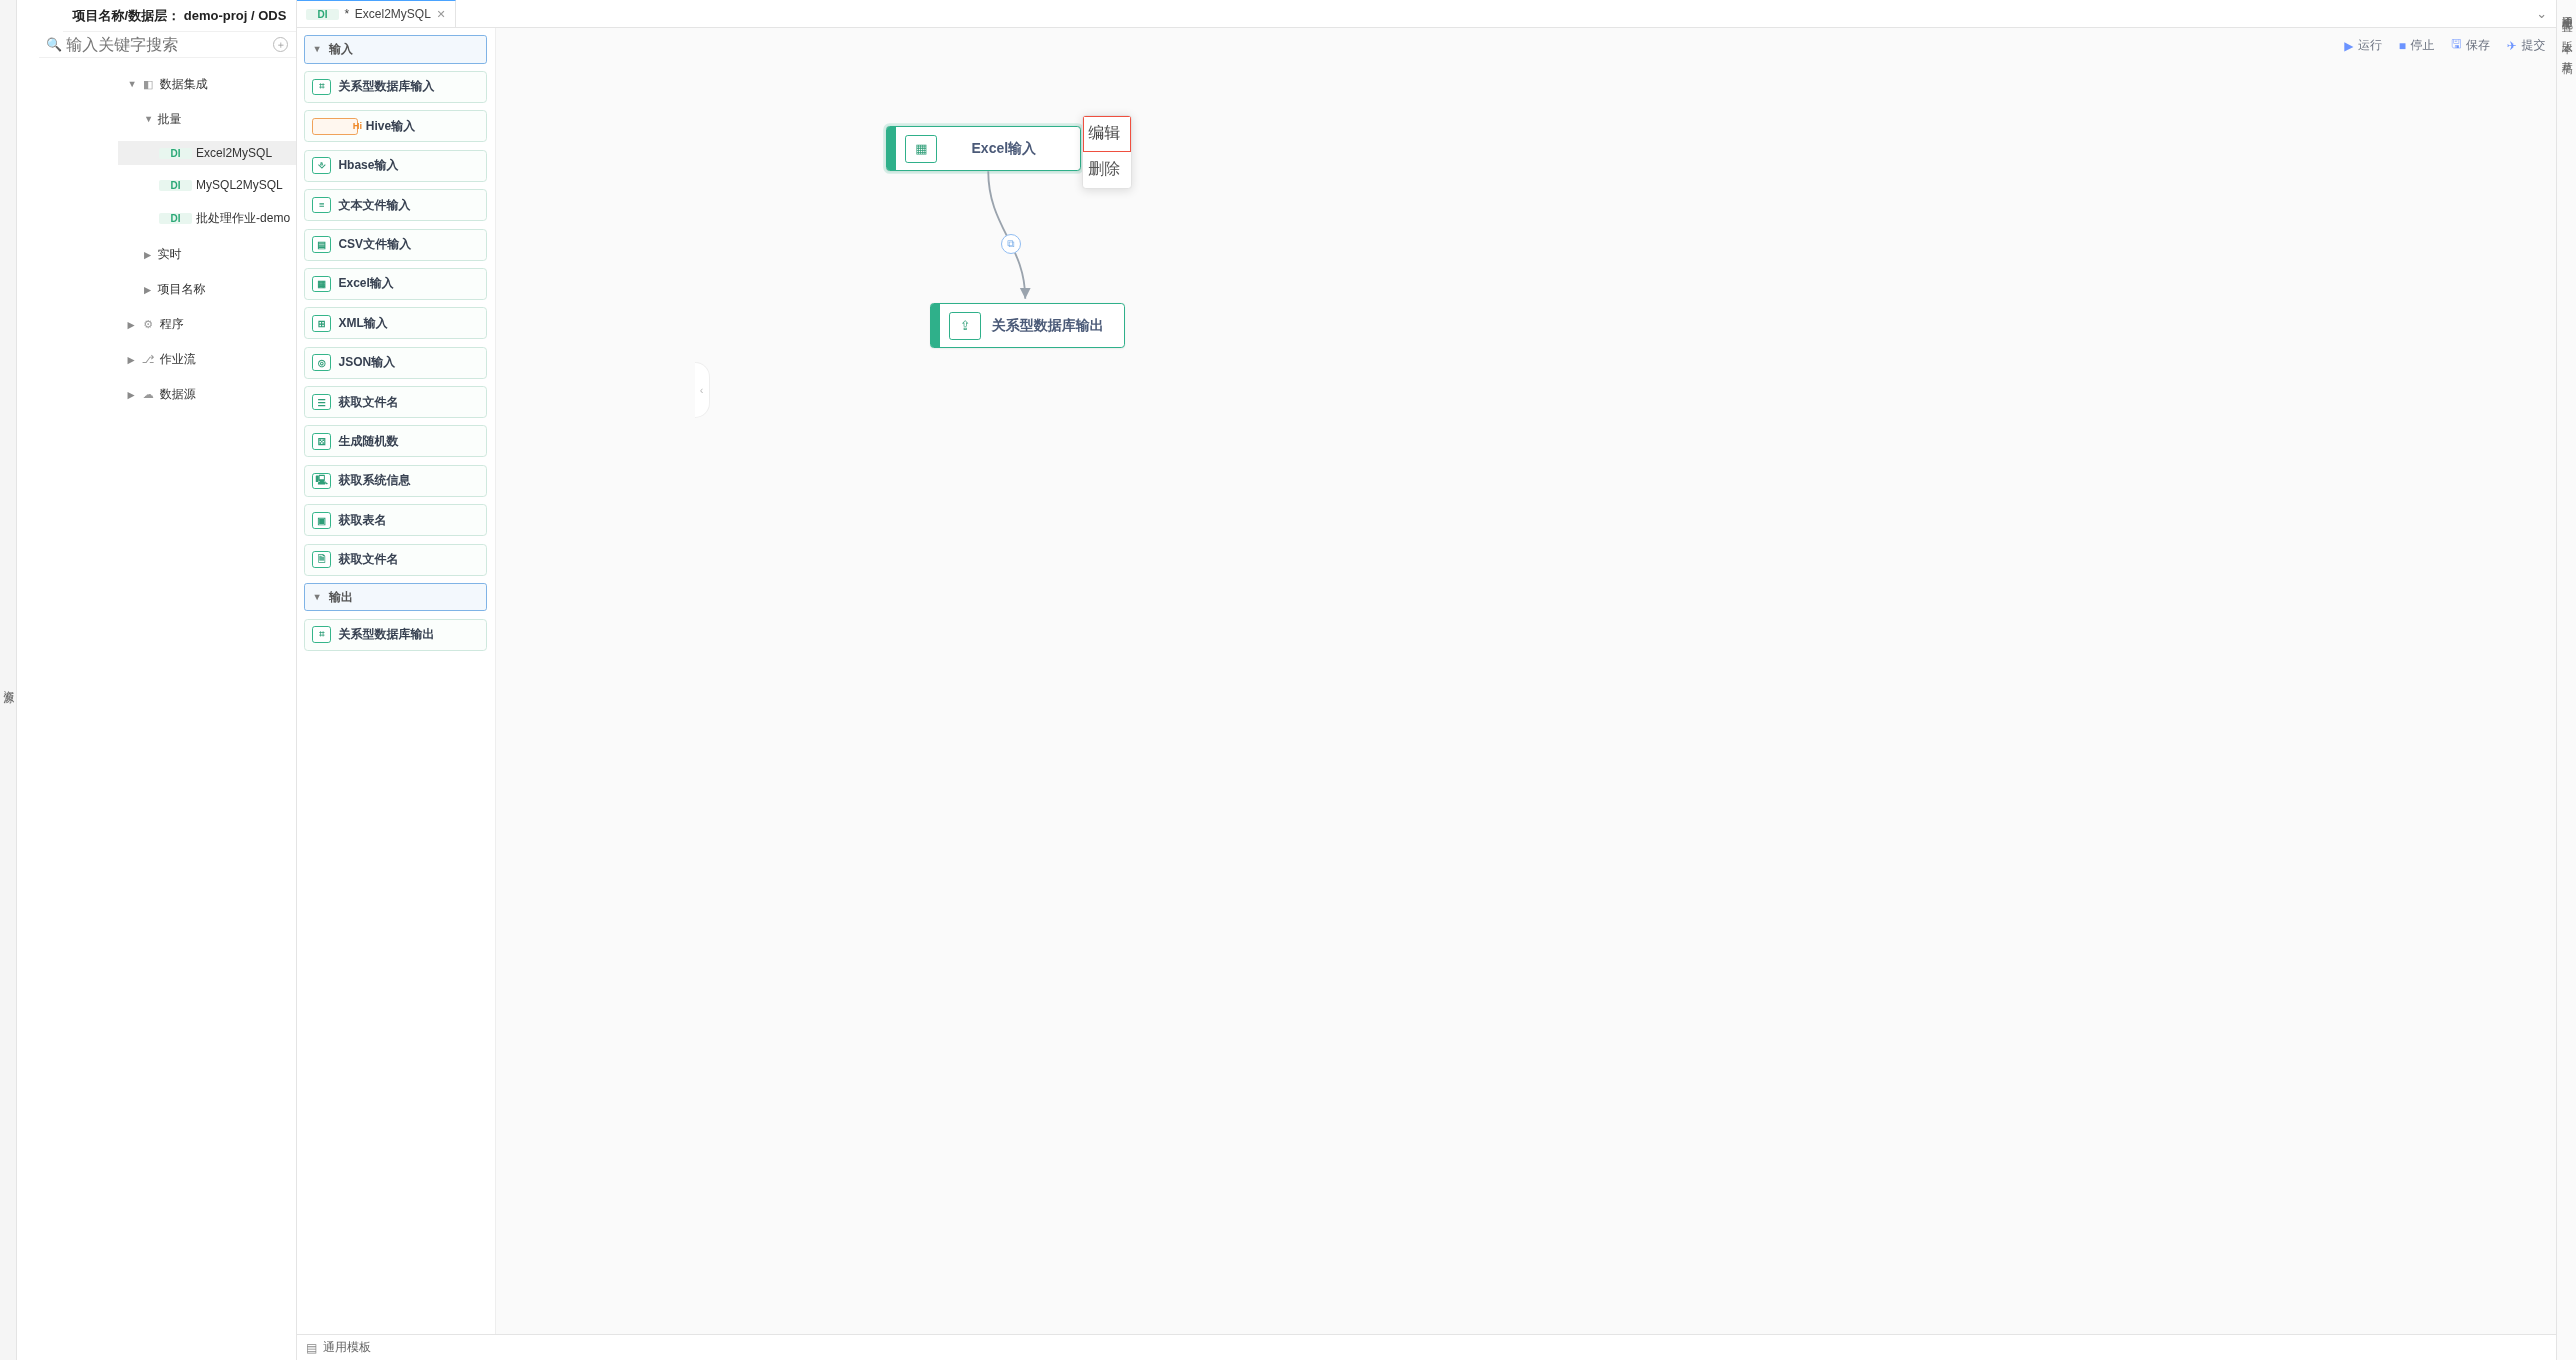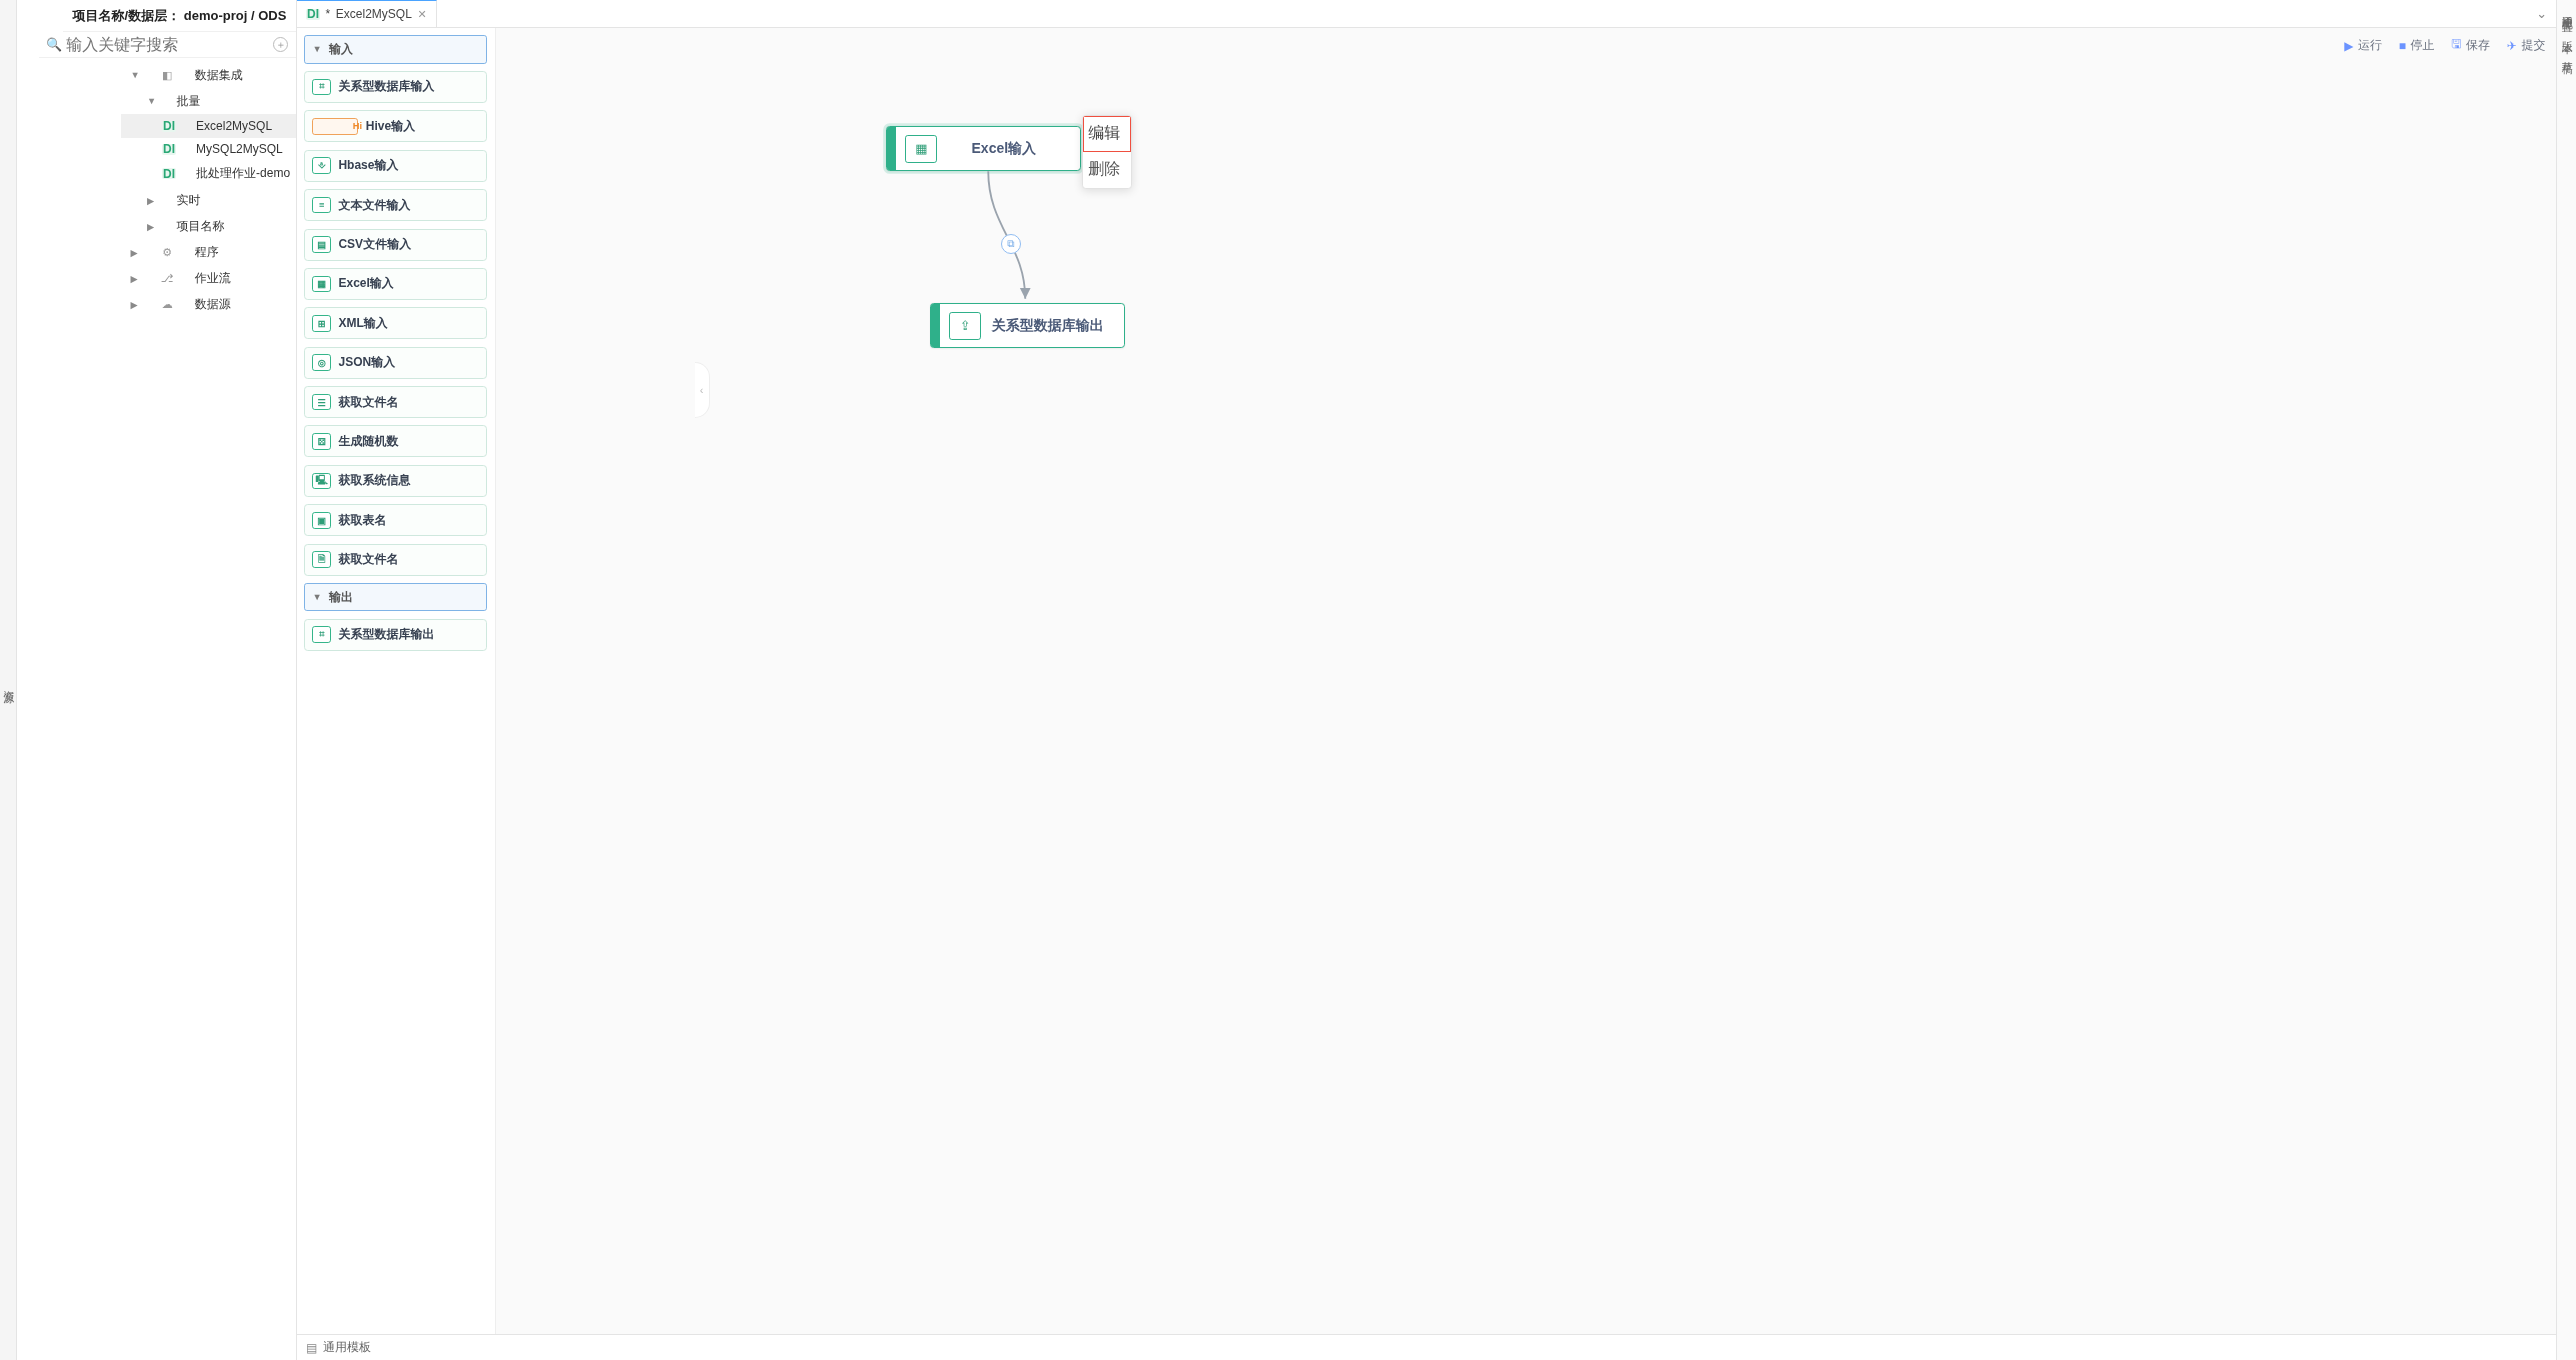--- a/index.html
+++ b/index.html
@@ -30,36 +30,36 @@
       background: transparent;
     }
     .search-row .add-icon {
       width: 15px; height: 15px; border: 0.9px solid #bbb; border-radius: 50%;
       display: flex; align-items: center; justify-content: center; color: #999;
       font-size: 10.2px; line-height: 1; cursor: pointer;
     }
     .tree { flex: 1; overflow: auto; padding: 3.7px 0; }
     .tree-item {
       display: flex; align-items: center; padding: 4.6px 5.6px 4.6px 9.3px; cursor: pointer;
-      color: #333; gap: 20px; user-select: none;
+      color: #333; gap: 4px; user-select: none; margin-top: 9px;
     }
     .tree-item.l1 { padding-left: 26px; }
     .tree-item.l2 { padding-left: 41px; }
     .tree-item.selected { background: #efefef; }
     .caret { width: 9.3px; display: inline-block; color: #8a8a8a; font-size: 9.3px; }
     .caret.right::before { content: "▶"; }
     .caret.down::before { content: "▼"; }
     .node-icon {
       display: inline-flex; width: 15px; height: 13px; align-items: center; justify-content: center;
       color: #aaa; font-size: 11px;
     }
     .di-badge {
       display:inline-flex; align-items:center; justify-content:center;
-      width:14px; height:11px; background:#e8f6ef; color:#2aa876;
-      border-radius:1.9px; font-size:12px; font-weight:600;
+      width:33px; height:11px; background:#e8f6ef; color:#2aa876;
+      border-radius:1.9px; font-size:10px; font-weight:600;
     }
     .gear-icon::before{content:"⚙"; color:#999;}
     .flow-icon::before{content:"⎇"; color:#999;}
     .cloud-icon::before{content:"☁"; color:#999;}
     .int-icon::before{content:"◧"; color:#999;}
 
     
     .main { flex: 1; display: flex; flex-direction: row; min-width: 0; }
     .editor { flex: 1; display: flex; flex-direction: column; min-width: 0; border-right:0.9px solid #e4e4e4;}
     .tabs-row { display:flex; align-items:center; border-bottom:0.9px solid #e4e4e4; height:28px; }

